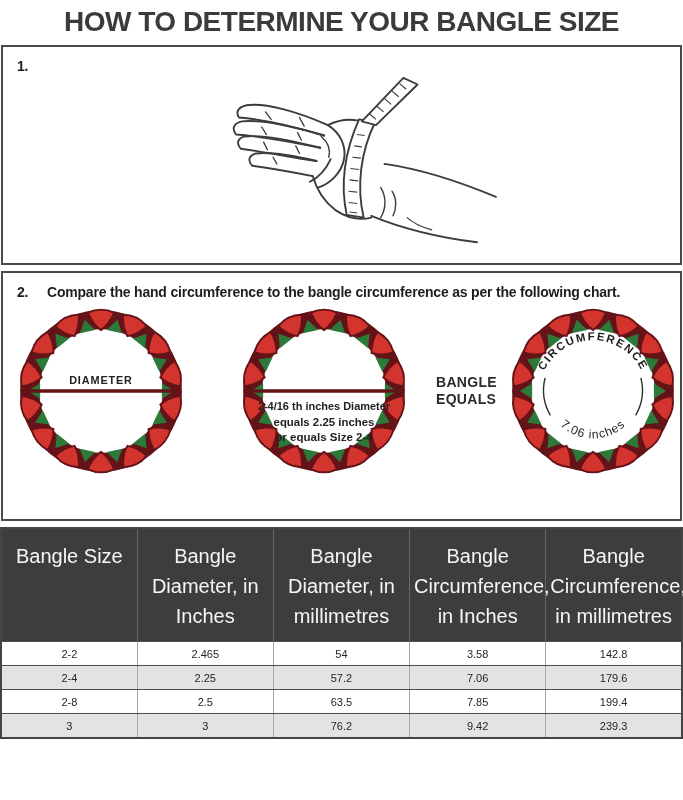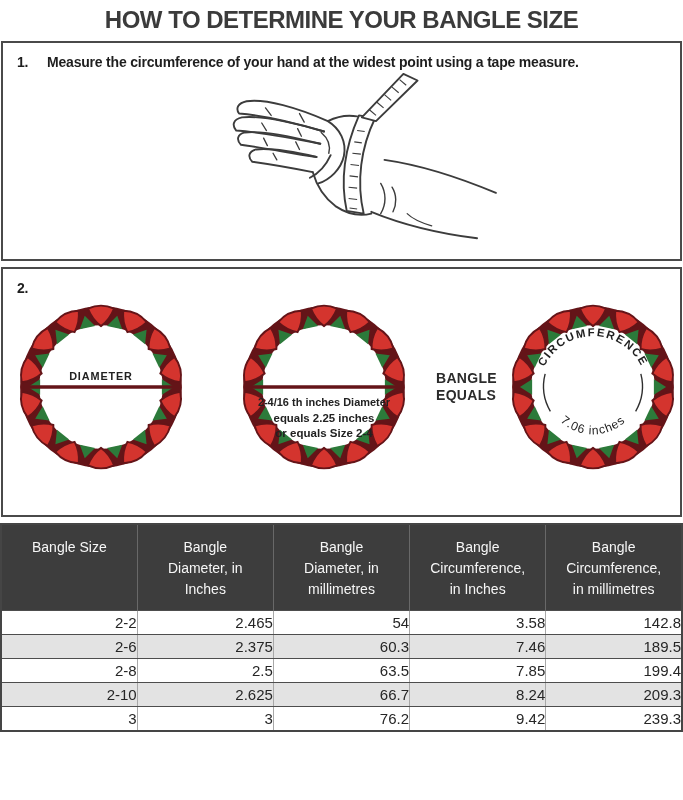--- a/index.html
+++ b/index.html
@@ -1,18 +1,18 @@
 <!DOCTYPE html>
 <html style="--ring-dark: #641418; --petal-red: #d4342e; --triangle-green: #2c7a3a; --header-bg: #3d3d3d; --row-alt: #e3e3e3;"><head>
 <meta charset="utf-8">
 <style>
   html,body{margin:0;padding:0;background:#fff;}
   body{width:683px;height:800px;font-family:"Liberation Sans",sans-serif;position:relative;overflow:hidden;}
   .page{width:683px;height:800px;position:relative;}
-  .title{margin:6px 0 7px;text-align:center;font-size:24px;font-weight:700;color:#3b3b3b;letter-spacing:-.5px;}
+  .title{margin:6px 0 7px;text-align:center;font-size:28px;font-weight:700;color:#3b3b3b;letter-spacing:-.5px;}
   .stepbox{border:2px solid #4a4a4a;margin:0 1px 6px;background:#fff;}
   #box1{height:216px;}
   #box2{height:246px;}
   .step-row{display:flex;padding:11px 8px 0 14px;font-size:14px;font-weight:700;color:#1e1e1e;letter-spacing:-.2px;}
   .step-num{width:30px;flex:0 0 30px;}
   .step-text{flex:1;}
   .hand-wrap{display:flex;justify-content:center;margin-top:2px;}
   .bangle-row{display:flex;align-items:center;margin-top:4px;}
   .bangle{flex:0 0 auto;}
   .b1{margin-left:11px;}
@@ -23,23 +23,23 @@
   .ring-base{fill:var(--ring-dark);}
   .petal{fill:var(--petal-red);stroke:var(--ring-dark);stroke-width:2.2;}
   .gtri{fill:var(--triangle-green);}
   .dia-line{stroke:var(--ring-dark);stroke-width:4;}
   .bangle-label{font-size:12.5px;font-weight:700;fill:#222;letter-spacing:1px;text-anchor:middle;}
   .bangle-note{font-size:13.5px;font-weight:700;fill:#222;text-anchor:middle;}
   .thin-arc{fill:none;stroke:#2f2f2f;stroke-width:1.6;}
   .circum-text{font-size:13px;font-weight:700;fill:#1f1f1f;letter-spacing:2px;}
   .inch-text{font-size:14px;fill:#1f1f1f;letter-spacing:1px;}
   table.size{width:683px;border-collapse:collapse;border:2px solid #454545;table-layout:fixed;}
-  table.size th{background:var(--header-bg);color:#f6f6f6;font-weight:400;font-size:14px;line-height:1.5;vertical-align:top;padding:12px 4px 10px;white-space:pre-line;border-left:1px solid #686868;text-align:center;}
+  table.size th{background:var(--header-bg);color:#f6f6f6;font-weight:400;font-size:20px;line-height:1.5;vertical-align:top;padding:12px 4px 10px;white-space:pre-line;border-left:1px solid #686868;text-align:center;}
   table.size th:first-child{border-left:none;}
-  table.size td{height:23px;text-align:right;font-size:15px;color:#262626;border-top:1px solid #4d4d4d;border-bottom:1px solid #4d4d4d;border-left:1px solid #a8a8a8;padding:0;}
+  table.size td{height:23px;text-align:center;font-size:11px;color:#262626;border-top:1px solid #4d4d4d;border-bottom:1px solid #4d4d4d;border-left:1px solid #a8a8a8;padding:0;}
   table.size td:first-child{border-left:none;}
   table.size tbody tr:nth-child(even) td{background:var(--row-alt);}
   .defs-svg{position:absolute;width:0;height:0;overflow:hidden;}
 </style>
 </head>
 <body>
 
 <svg class="defs-svg" aria-hidden="true">
   <g id="ring-decor">
       <circle cx="100" cy="100" r="93" class="ring-base"></circle>
@@ -75,21 +75,20 @@
     </g>
 </svg>
 
 <div class="page">
 
   <h1 class="title">HOW TO DETERMINE YOUR BANGLE SIZE</h1>
 
   <div class="stepbox" id="box1">
     <div class="step-row">
       <span class="step-num">1.</span>
-      <span class="step-text">Measure the circumference of your hand at the widest point using a tape measure.</span>
     </div>
     <div class="hand-wrap">
       <svg viewBox="0 0 330 180" width="330" height="170">
         <g stroke="#3c3c3c" stroke-width="2" fill="none" stroke-linecap="round" stroke-linejoin="round">
 
           <path d="M210,93 C245,98 285,110 328,128"></path>
           <path d="M196,148 C230,162 268,171 308,176"></path>
 
           <path d="M206,118 C212,128 212,140 206,150" stroke-width="1.5"></path>
           <path d="M218,122 C223,130 223,140 219,148" stroke-width="1.5"></path>
@@ -141,20 +140,21 @@
           <path d="M218,16 l7,6"></path>
             <path d="M226,8 l7,6"></path>
         </g>
       </svg>
     </div>
   </div>
 
   <div class="stepbox" id="box2">
     <div class="step-row">
       <span class="step-num">2.</span>
+      <span class="step-text">Compare the hand circumference to the bangle circumference as per the following chart.</span>
     </div>
     <div class="bangle-row">
 
       <svg class="bangle b1" viewBox="0 0 200 200" width="174" height="174">
         <use href="#ring-decor"></use>
         <line class="dia-line" x1="9" y1="100" x2="191" y2="100"></line>
         <text class="bangle-label" x="100" y="92">DIAMETER</text>
       </svg>
 
       <svg class="bangle b2" viewBox="0 0 200 200" width="174" height="174">
@@ -209,41 +209,34 @@
     </thead>
     <tbody>
         <tr>
           <td>2-2</td>
           <td>2.465</td>
           <td>54</td>
           <td>3.58</td>
           <td>142.8</td>
         </tr>
         <tr>
-          <td>2-6</td>
-          <td>2.375</td>
-          <td>60.3</td>
-          <td>7.46</td>
-          <td>189.5</td>
+          <td>2-4</td>
+          <td>2.25</td>
+          <td>57.2</td>
+          <td>7.06</td>
+          <td>179.6</td>
         </tr>
         <tr>
           <td>2-8</td>
           <td>2.5</td>
           <td>63.5</td>
           <td>7.85</td>
           <td>199.4</td>
         </tr>
         <tr>
-          <td>2-10</td>
-          <td>2.625</td>
-          <td>66.7</td>
-          <td>8.24</td>
-          <td>209.3</td>
-        </tr>
-        <tr>
           <td>3</td>
           <td>3</td>
           <td>76.2</td>
           <td>9.42</td>
           <td>239.3</td>
         </tr>
       </tbody>
   </table>
 
 </div>

